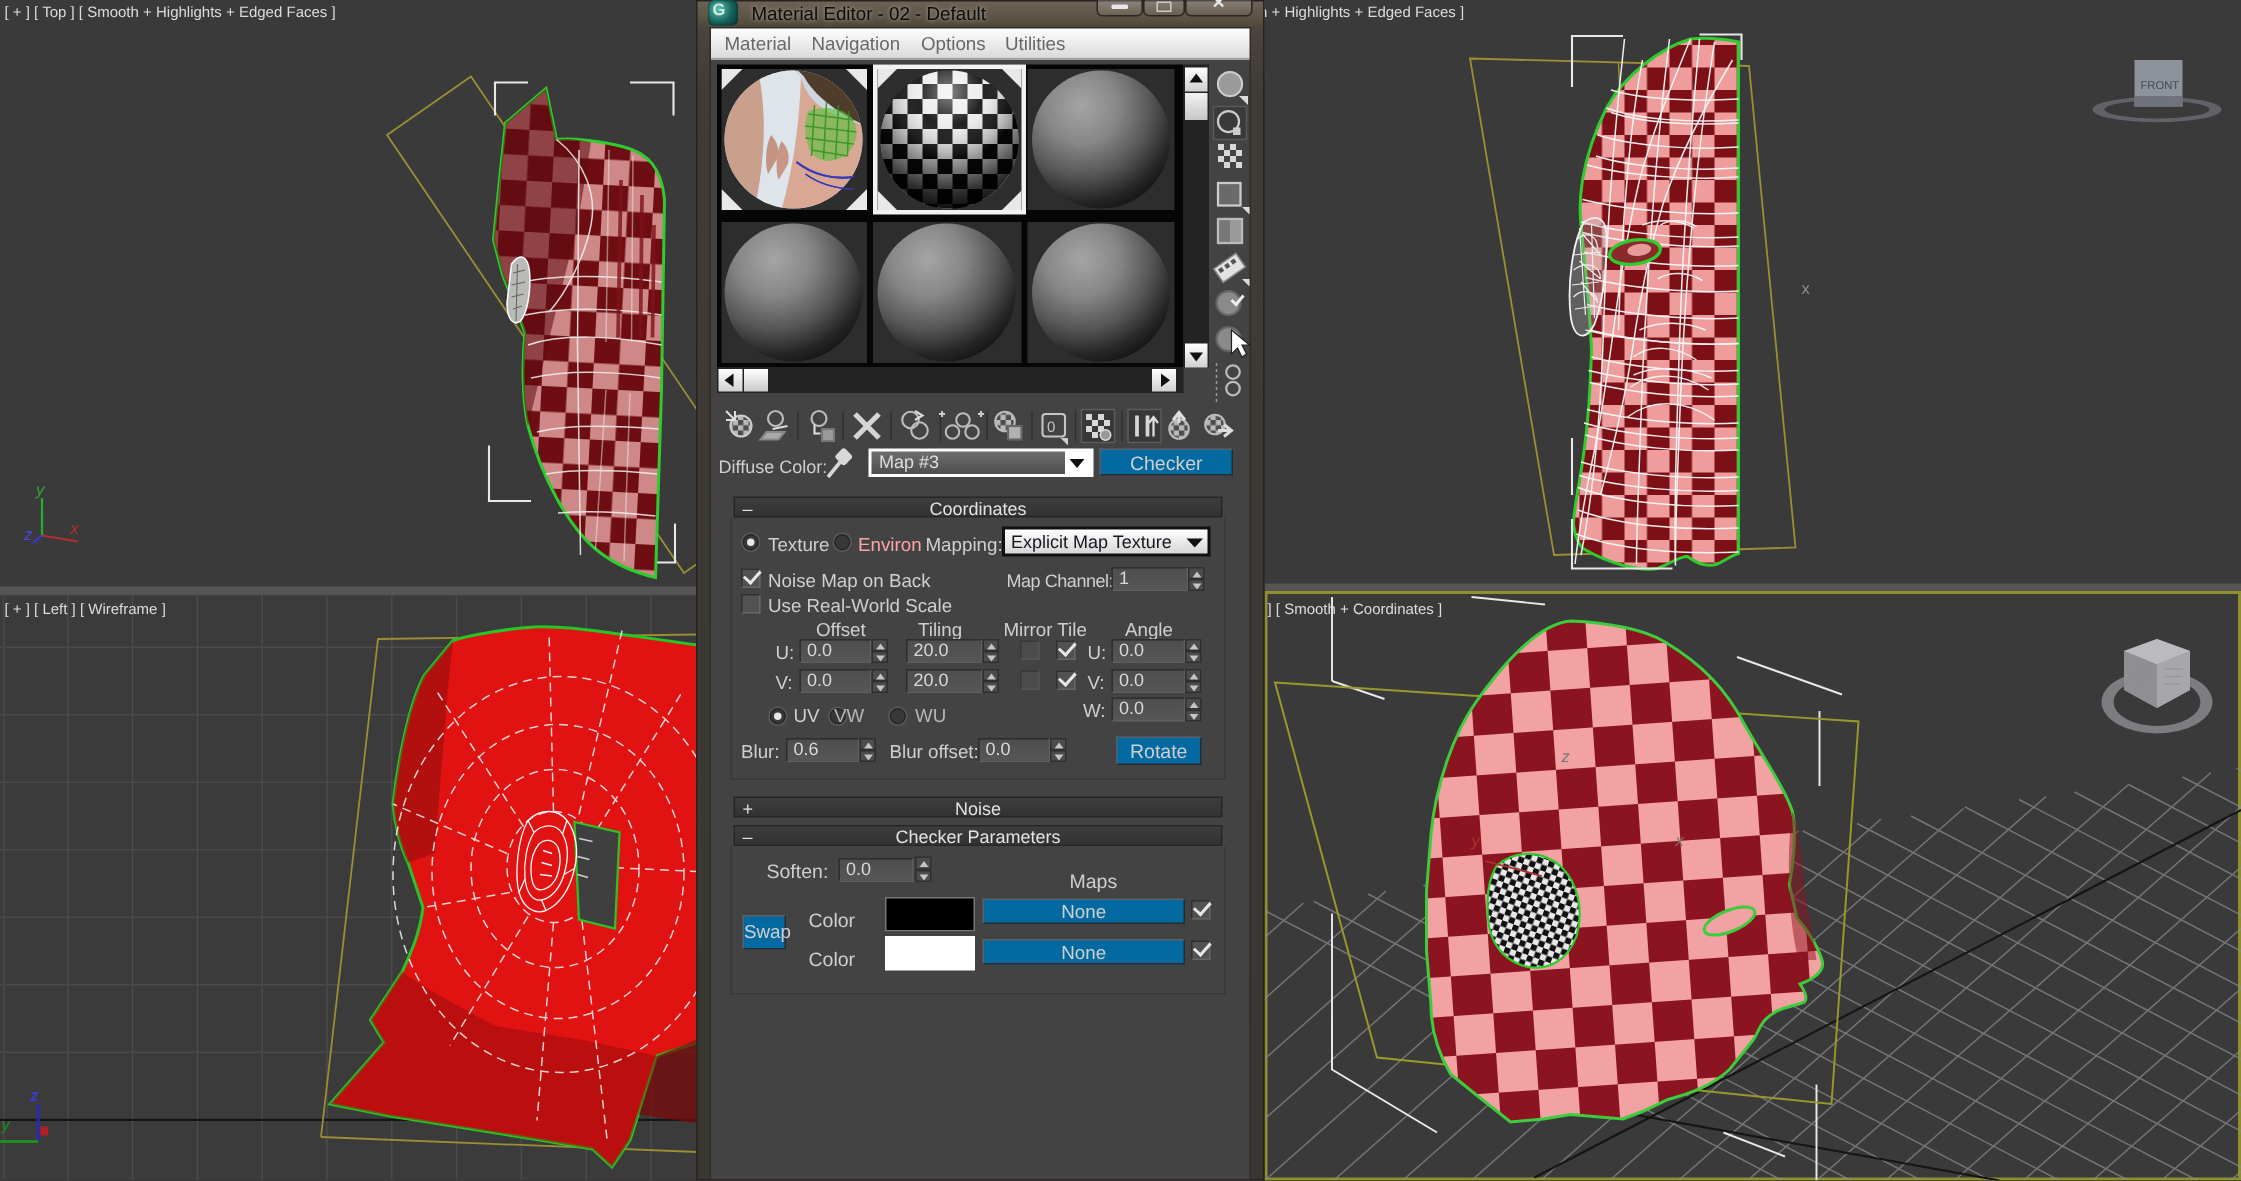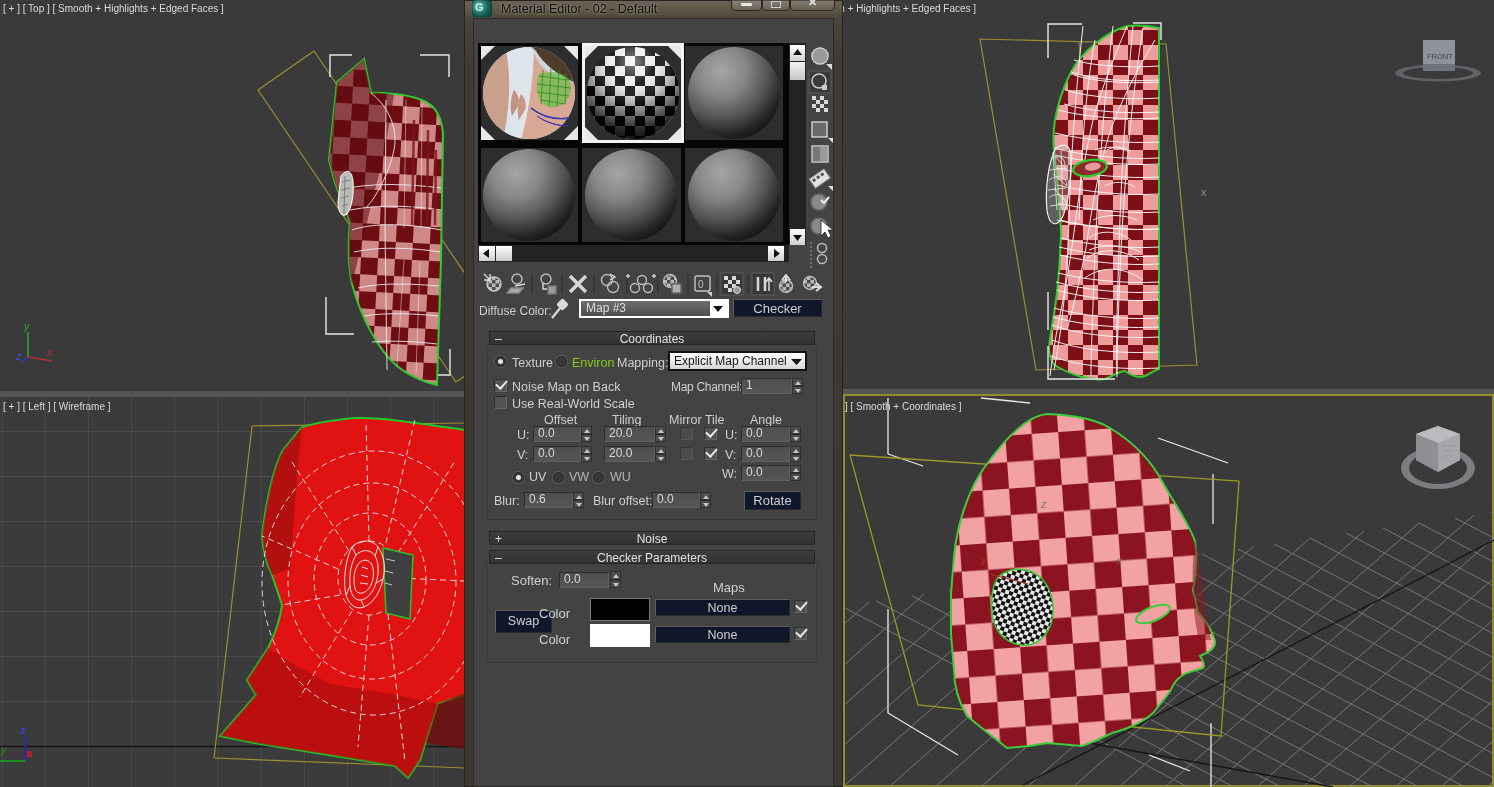--- a/index.html
+++ b/index.html
@@ -3,21 +3,21 @@
 html,body{margin:0;padding:0}
 body{width:1494px;height:787px;overflow:hidden;background:#3a3a3a;font-family:"Liberation Sans",sans-serif;position:relative}
 .abs{position:absolute}
 .vplabel{position:absolute;color:#dcdcdc;font-size:10px;letter-spacing:0px;white-space:nowrap}
 .fld{position:absolute;background:linear-gradient(#4e4e4e,#565656);border-top:1px solid #2e2e2e;border-left:1px solid #2e2e2e;border-bottom:1px solid #5f5f5f;border-right:1px solid #5f5f5f;color:#d8d8d8;font-size:12px;line-height:13px;padding:0 0 0 4px;box-sizing:border-box}
 .spin{position:absolute;width:11px;box-sizing:border-box}
 .spin .up,.spin .dn{position:absolute;left:0;width:11px;height:50%;background:#4c4c4c;border:1px solid #2f2f2f;box-sizing:border-box}
 .spin .dn{bottom:0}
 .spin .up:after{content:"";position:absolute;left:2px;top:2px;border-left:3px solid transparent;border-right:3px solid transparent;border-bottom:4px solid #c5c5c5}
 .spin .dn:after{content:"";position:absolute;left:2px;top:2px;border-left:3px solid transparent;border-right:3px solid transparent;border-top:4px solid #c5c5c5}
-.btn{position:absolute;background:#0f172a;border-top:1px solid #5e5e5e;border-left:1px solid #5e5e5e;border-right:1px solid #2a2a2a;border-bottom:1px solid #2a2a2a;color:#cfcfcf;font-size:13px;text-align:center;box-sizing:border-box}
+.btn{position:absolute;background:#0369a1;border-top:1px solid #5e5e5e;border-left:1px solid #5e5e5e;border-right:1px solid #2a2a2a;border-bottom:1px solid #2a2a2a;color:#cfcfcf;font-size:13px;text-align:center;box-sizing:border-box}
 .cb{position:absolute;width:13px;height:13px;background:#525252;border-top:1px solid #303030;border-left:1px solid #303030;border-bottom:1px solid #666;border-right:1px solid #666;box-sizing:border-box}
 .cb.on:after{content:"";position:absolute;left:1px;top:0px;width:9px;height:5px;border-left:2px solid #e8e8e8;border-bottom:2px solid #e8e8e8;transform:rotate(-48deg)}
 .rad{position:absolute;width:11px;height:11px;border-radius:50%;background:#383838;border:1px solid #262626;box-shadow:0 0 0 1px #5a5a5a;box-sizing:border-box}
 .rad.on:after{content:"";position:absolute;left:2px;top:2px;width:5px;height:5px;border-radius:50%;background:#e8e8e8}
 .rolhead{position:absolute;left:25px;width:326px;height:14px;background:linear-gradient(#3d3d3d,#323232);border:1px solid #262626;color:#e2e2e2;font-size:12px;text-align:center;line-height:14px;box-sizing:border-box}
 .lbl{position:absolute;color:#cfcfcf;font-size:12.5px;white-space:nowrap}
 </style></head><body>
 <svg width="0" height="0" style="position:absolute">
 <defs>
 <pattern id="chkA" width="34" height="34" patternUnits="userSpaceOnUse" patternTransform="rotate(3)">
@@ -339,20 +339,26 @@
   <div class="abs" style="left:267px;top:-4px;width:29px;height:13px;background:linear-gradient(rgba(255,255,255,.25),rgba(255,255,255,.08));border:1px solid #2a2622;border-radius:0 0 4px 4px">
       <div class="abs" style="left:9px;top:6px;width:11px;height:3px;background:#e8e8e8;border-radius:1px"></div>
     </div>
   <div class="abs" style="left:298px;top:-4px;width:26px;height:13px;background:linear-gradient(rgba(255,255,255,.22),rgba(255,255,255,.06));border:1px solid #2a2622;border-radius:0 0 4px 4px">
       <div class="abs" style="left:8px;top:4px;width:8px;height:5px;border:1.5px solid #cfccc8"></div>
     </div>
   <div class="abs" style="left:326px;top:-4px;width:43px;height:13px;background:linear-gradient(rgba(255,255,255,.22),rgba(255,255,255,.06));border:1px solid #2a2622;border-radius:0 0 4px 4px;color:#e8e8e8;font-size:11px;font-weight:bold;text-align:center;line-height:10px">✕</div>
 
   <div class="abs" style="left:9px;top:18px;width:361px;height:769px;background:#434343;border:1px solid #2e2b28;box-sizing:border-box"></div>
 
+  <div class="abs" style="left:10px;top:19px;width:359px;height:21px;background:linear-gradient(#fdfdfd,#ececec 50%,#d9d9d9);border-bottom:1px solid #a9a9a9;box-sizing:border-box;color:#686868;font-size:12.5px">
+    <span style="position:absolute;left:9px;top:3px">Material</span>
+    <span style="position:absolute;left:67px;top:3px">Navigation</span>
+    <span style="position:absolute;left:140px;top:3px">Options</span>
+    <span style="position:absolute;left:196px;top:3px">Utilities</span>
+  </div>
 
   <div class="abs" style="left:14px;top:43px;width:311px;height:202px;background:#060606"></div>
 
   <div class="abs" style="left:17px;top:46px;width:97px;height:94px;background:#2e2e2e">
     <svg width="97" height="94">
       <polygon points="0,0 14,0 0,14" fill="#e8e8e8"></polygon>
         <polygon points="97,0 83,0 97,14" fill="#e8e8e8"></polygon>
         <polygon points="0,94 0,80 14,94" fill="#e8e8e8"></polygon>
         <polygon points="97,94 97,80 83,94" fill="#e8e8e8"></polygon>
       <clipPath id="c1">
@@ -527,24 +533,24 @@
   <svg class="abs" style="left:246px;top:301px" width="17" height="15">
       <polygon points="3,5 13,5 8,11" fill="#111"></polygon>
     </svg>
   <div class="btn" style="left:269px;top:299px;width:89px;height:18px;line-height:17px">Checker</div>
 
   <div class="rolhead" style="top:331px"><span style="position:absolute;left:5px;top:0">–</span>Coordinates</div>
   <div class="abs" style="left:23px;top:345px;width:330px;height:175px;border:1px solid #3a3a3a;border-top:none;box-sizing:border-box"></div>
   <div class="rad on" style="left:31px;top:356px"></div>
     <div class="lbl" style="left:48px;top:356px;font-size:12.5px">Texture</div>
   <div class="rad" style="left:92px;top:356px"></div>
-    <div class="lbl" style="left:108px;top:356px;font-size:12.5px;color:#84cc16">Environ</div>
+    <div class="lbl" style="left:108px;top:356px;font-size:12.5px;color:#fca5a5">Environ</div>
   <div class="lbl" style="left:153px;top:356px;font-size:12.5px">Mapping:</div>
   <div class="abs" style="left:204px;top:351px;width:139px;height:20px;background:#101010"></div>
-  <div class="abs" style="left:206px;top:353px;width:135px;height:16px;background:linear-gradient(#fff,#d6d6d6);color:#15151d;font-size:12px;line-height:16px;padding-left:4px;box-sizing:border-box">Explicit Map Channel</div>
+  <div class="abs" style="left:206px;top:353px;width:135px;height:16px;background:linear-gradient(#fff,#d6d6d6);color:#15151d;font-size:12px;line-height:16px;padding-left:4px;box-sizing:border-box">Explicit Map Texture</div>
   <svg class="abs" style="left:324px;top:354px" width="17" height="15">
       <polygon points="3,5 14,5 8.5,11" fill="#111"></polygon>
     </svg>
   <div class="cb on" style="left:30px;top:379px"></div>
     <div class="lbl" style="left:48px;top:380px;font-size:12.5px">Noise Map on Back</div>
   <div class="lbl" style="left:207px;top:380px;font-size:12px;letter-spacing:-0.3px">Map Channel:</div>
   <div class="fld" style="left:277px;top:378px;width:51px;height:16px">1</div>
   <div class="spin" style="left:328px;top:378px;height:16px">
       <div class="up"></div>
       <div class="dn"></div>
@@ -595,21 +601,21 @@
     </div>
   <div class="lbl" style="left:258px;top:467px">W:</div>
   <div class="fld" style="left:277px;top:465px;width:49px;height:16px">0.0</div>
     <div class="spin" style="left:326px;top:465px;height:16px">
       <div class="up"></div>
       <div class="dn"></div>
     </div>
   <div class="rad on" style="left:49px;top:472px"></div>
     <div class="lbl" style="left:65px;top:470px">UV</div>
   <div class="rad" style="left:89px;top:472px"></div>
-    <div class="lbl" style="left:105px;top:470px;color:#b5b5b5">VW</div>
+    <div class="lbl" style="left:92px;top:470px;color:#b5b5b5">VW</div>
   <div class="rad" style="left:129px;top:472px"></div>
     <div class="lbl" style="left:146px;top:470px;color:#b5b5b5">WU</div>
   <div class="lbl" style="left:30px;top:494px">Blur:</div>
   <div class="fld" style="left:60px;top:492px;width:49px;height:16px">0.6</div>
     <div class="spin" style="left:109px;top:492px;height:16px">
       <div class="up"></div>
       <div class="dn"></div>
     </div>
   <div class="lbl" style="left:129px;top:494px">Blur offset:</div>
   <div class="fld" style="left:188px;top:492px;width:48px;height:16px">0.0</div>
@@ -622,21 +628,21 @@
   <div class="rolhead" style="top:531px"><span style="position:absolute;left:5px;top:0">+</span>Noise</div>
   <div class="rolhead" style="top:550px"><span style="position:absolute;left:5px;top:0">–</span>Checker Parameters</div>
   <div class="abs" style="left:23px;top:564px;width:330px;height:99px;border:1px solid #3a3a3a;border-top:none;box-sizing:border-box"></div>
   <div class="lbl" style="left:47px;top:573px;font-size:13px">Soften:</div>
   <div class="fld" style="left:95px;top:572px;width:50px;height:16px">0.0</div>
     <div class="spin" style="left:146px;top:571px;height:17px">
       <div class="up"></div>
       <div class="dn"></div>
     </div>
   <div class="lbl" style="left:249px;top:580px;font-size:13px">Maps</div>
-  <div class="btn" style="left:31px;top:610px;width:57px;height:23px;line-height:21px;font-size:12.5px">Swap</div>
+  <div class="btn" style="left:31px;top:610px;width:29px;height:23px;line-height:21px;font-size:12.5px">Swap</div>
   <div class="lbl" style="left:75px;top:606px;font-size:13px">Color</div>
   <div class="abs" style="left:126px;top:598px;width:60px;height:23px;background:#000;border:1px solid #777;box-sizing:border-box"></div>
   <div class="btn" style="left:191px;top:599px;width:135px;height:17px;line-height:16px;font-size:12.5px">None</div>
   <div class="cb on" style="left:330px;top:600px"></div>
   <div class="lbl" style="left:75px;top:632px;font-size:13px">Color</div>
   <div class="abs" style="left:126px;top:624px;width:60px;height:23px;background:#fff"></div>
   <div class="btn" style="left:191px;top:626px;width:135px;height:17px;line-height:16px;font-size:12.5px">None</div>
   <div class="cb on" style="left:330px;top:627px"></div>
 </div>
 

